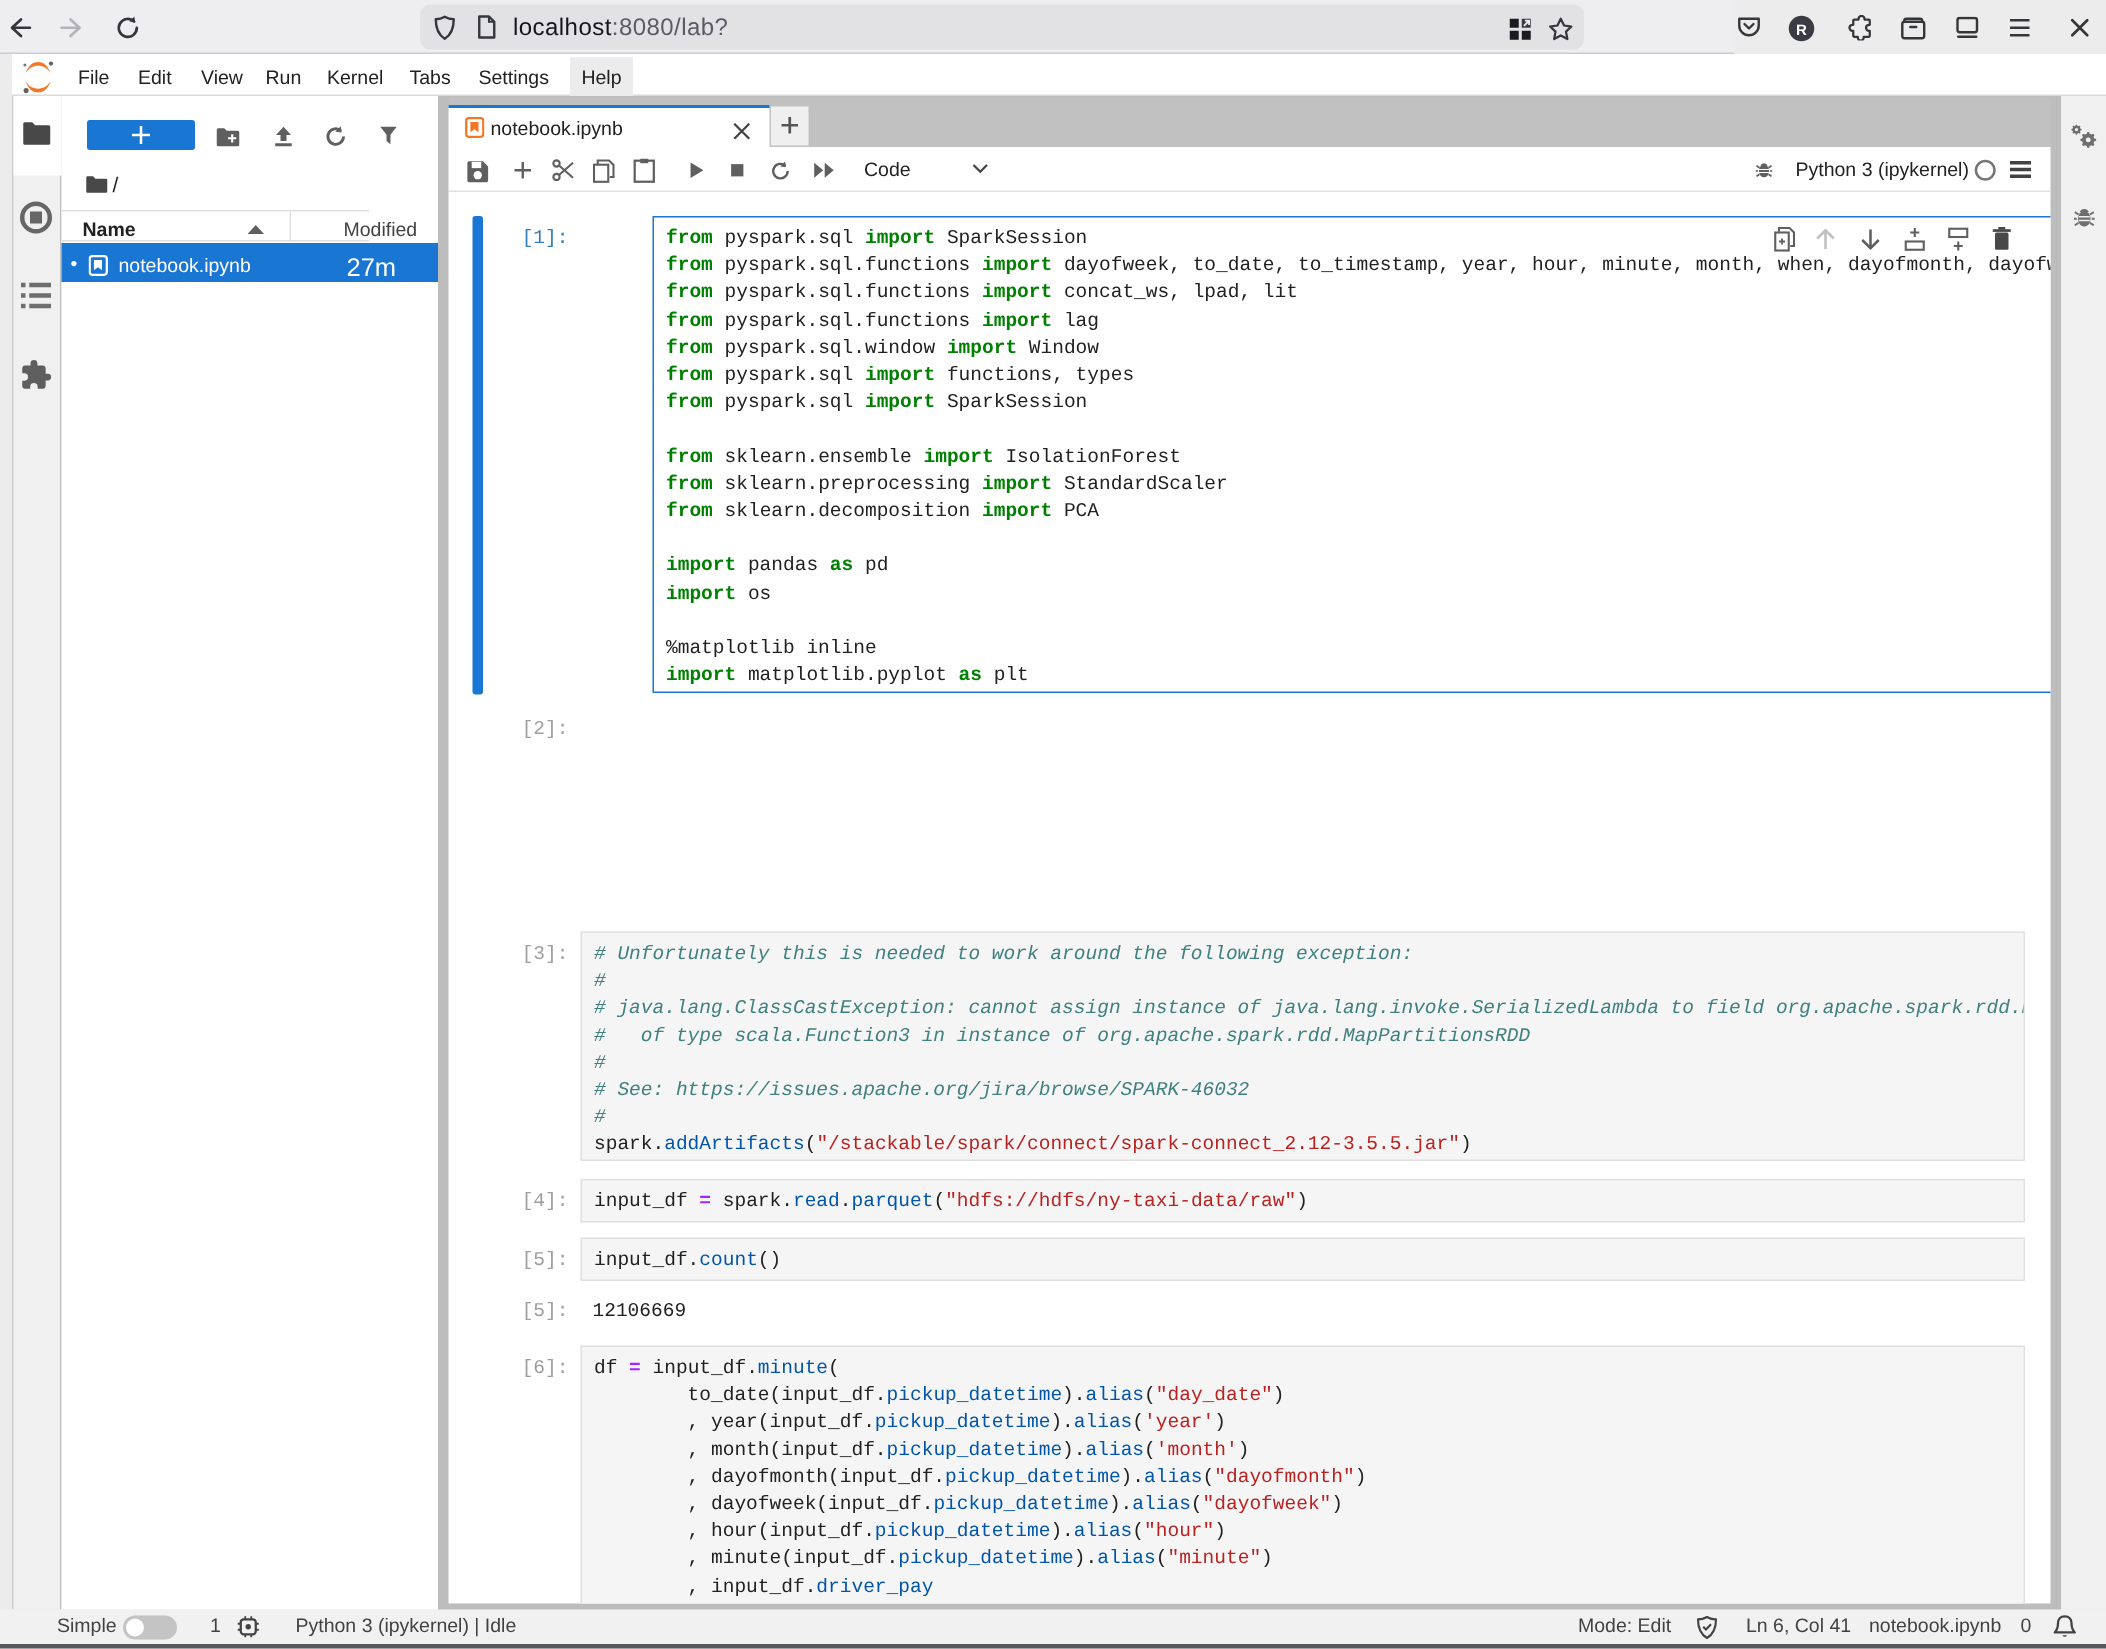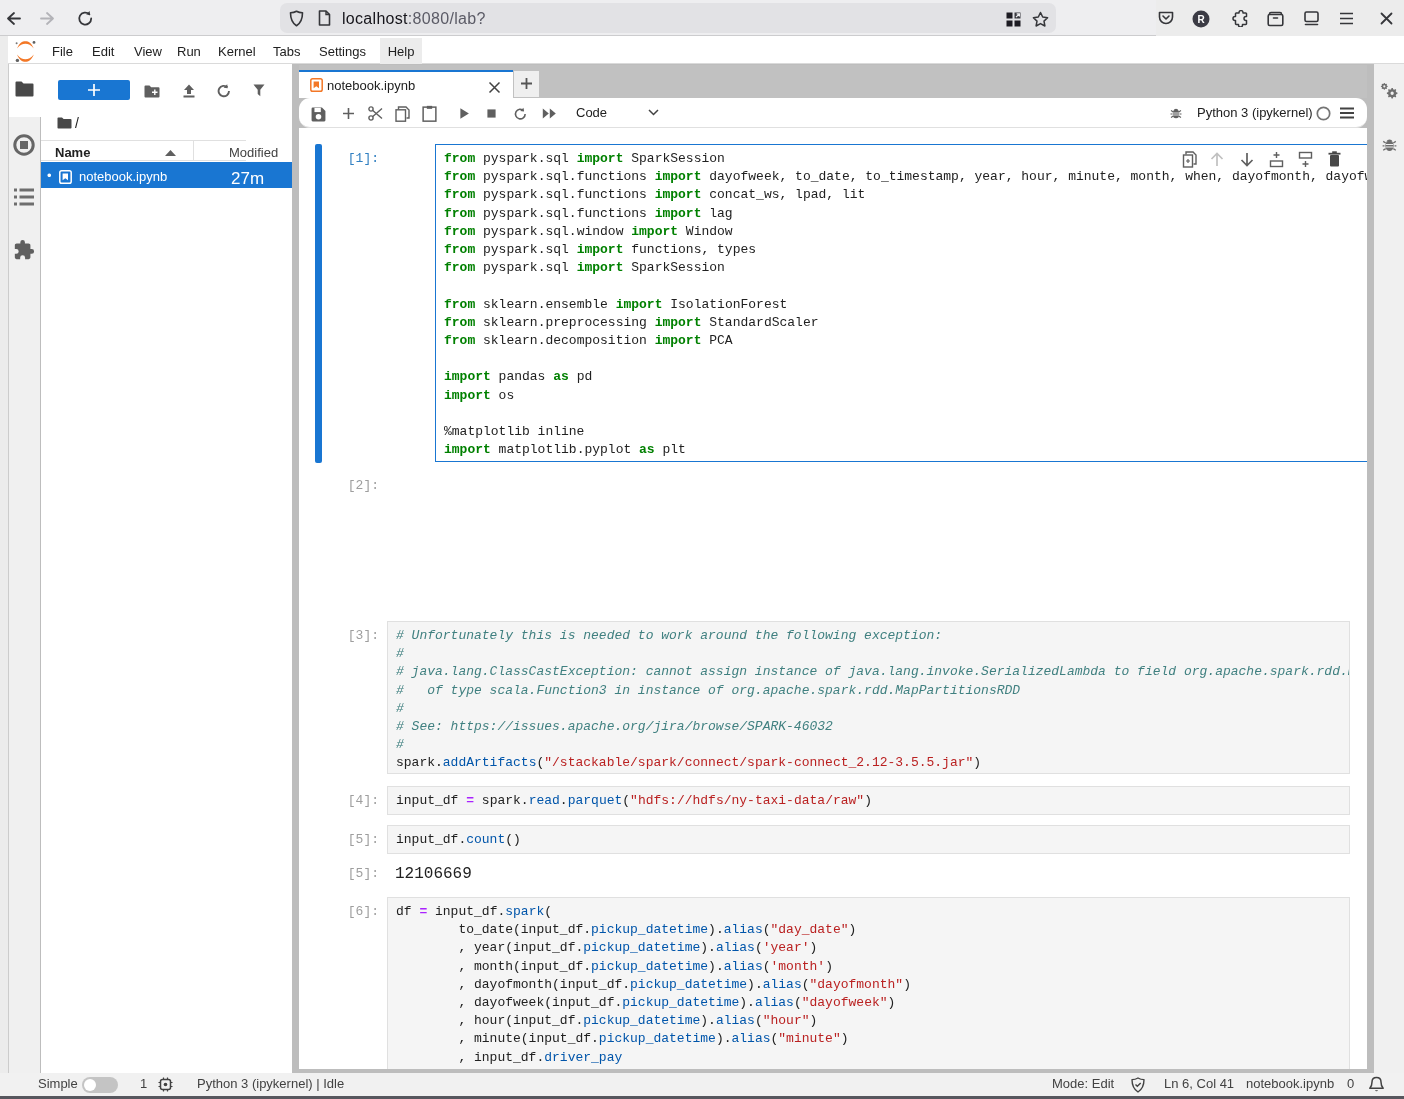--- a/index.html
+++ b/index.html
@@ -27,42 +27,42 @@
   #lsactive { position:absolute; left:9px; top:64px; width:32px; height:53px; background:#fff; }
 
   #filepanel { position:absolute; left:41px; top:64px; width:251px; height:1009px; background:#fff; }
 
   #dockbg { position:absolute; left:292px; top:64px; width:1082px; height:1010px; background:#bdbdbd; }
   #tabbar { position:absolute; left:299px; top:65px; width:1068px; height:33px; background:#c1c1c1; }
   #nbtab { position:absolute; left:299px; top:70px; width:214px; height:28px;
     background:#fff; border-top:2px solid #1976d2; }
   #plustab { position:absolute; left:514px; top:71px; width:25px; height:26px; background:#efefef; }
   #nbtoolbar { position:absolute; left:299px; top:98px; width:1068px; height:30px;
-    background:#fff; border-bottom:1px solid #e0e0e0;border-radius:11px; }
+    background:#fff; border-bottom:1px solid #e0e0e0; }
   #content { position:absolute; left:299px; top:128px; width:1068px; height:941px;
     background:#fff; overflow:hidden; }
 
   #rightstrip { position:absolute; left:1374px; top:64px; width:30px; height:1009px; background:#f0f0f0; }
 
   #statusbar { position:absolute; left:0; top:1073px; width:1404px; height:23px;
     background:#f1f1f1; font-size:13px; color:#424242; }
   #winbottom { position:absolute; left:0; top:1096px; width:1404px; height:3px; background:#57575e; }
 
   
   .cell { position:absolute; left:88px; width:963px; background:#f5f5f5;
     border:1px solid #e0e0e0; padding:5px 0 0 8px;
     font-family:"Liberation Mono", monospace; font-size:13px; line-height:18.2px;
     white-space:pre; overflow:hidden; color:#212121; }
   .active { background:#fff; border:1px solid #1976d2;margin-left:48px; }
   .prompt { position:absolute; left:10px; width:70px; text-align:right;
     font-family:"Liberation Mono", monospace; font-size:13px; line-height:18.2px;
     color:#9e9e9e; }
   .aprompt { color:#307fc1; }
   .outtext { position:absolute; left:96px; font-family:"Liberation Mono", monospace;
-    font-size:16px; line-height:18.2px; color:#212121; white-space:pre; }
+    font-size:13px; line-height:18.2px; color:#212121; white-space:pre; }
 </style>
 </head>
 <body>
 <div id="chrome">
 
   <svg class="abs" style="left:5px;top:11px" width="16" height="15" viewBox="0 0 16 15">
     <path d="M9 2 L3 7.5 L9 13 M3 7.5 H15" stroke="#35363a" stroke-width="1.8" fill="none" stroke-linecap="round" stroke-linejoin="round"></path>
   </svg>
 
   <svg class="abs" style="left:40px;top:11px" width="16" height="15" viewBox="0 0 16 15">
@@ -360,21 +360,21 @@
 <span class="c"># See: https://issues.apache.org/jira/browse/SPARK-46032</span>
 <span class="c">#</span>
 spark.<span class="p">addArtifacts</span>(<span class="s">"/stackable/spark/connect/spark-connect_2.12-3.5.5.jar"</span>)</div>
 <div class="prompt" style="top:664px">[4]:</div>
 <div class="cell" style="top:658px;height:29px">input_df <span class="o">=</span> spark.<span class="p">read</span>.<span class="p">parquet</span>(<span class="s">"hdfs://hdfs/ny-taxi-data/raw"</span>)</div>
 <div class="prompt" style="top:703px">[5]:</div>
 <div class="cell" style="top:697px;height:29px">input_df.<span class="p">count</span>()</div>
 <div class="prompt" style="top:737px">[5]:</div>
 <div class="outtext" style="top:737px">12106669</div>
 <div class="prompt" style="top:775px">[6]:</div>
-<div class="cell" style="top:769px;height:200px">df <span class="o">=</span> input_df.<span class="p">spark</span>(
+<div class="cell" style="top:769px;height:200px">df <span class="o">=</span> input_df.<span class="p">minute</span>(
         to_date(input_df.<span class="p">pickup_datetime</span>).<span class="p">alias</span>(<span class="s">"day_date"</span>)
         , year(input_df.<span class="p">pickup_datetime</span>).<span class="p">alias</span>(<span class="s">'year'</span>)
         , month(input_df.<span class="p">pickup_datetime</span>).<span class="p">alias</span>(<span class="s">'month'</span>)
         , dayofmonth(input_df.<span class="p">pickup_datetime</span>).<span class="p">alias</span>(<span class="s">"dayofmonth"</span>)
         , dayofweek(input_df.<span class="p">pickup_datetime</span>).<span class="p">alias</span>(<span class="s">"dayofweek"</span>)
         , hour(input_df.<span class="p">pickup_datetime</span>).<span class="p">alias</span>(<span class="s">"hour"</span>)
         , minute(input_df.<span class="p">pickup_datetime</span>).<span class="p">alias</span>(<span class="s">"minute"</span>)
         , input_df.<span class="p">driver_pay</span></div>
 </div>
 <div id="rightstrip">

